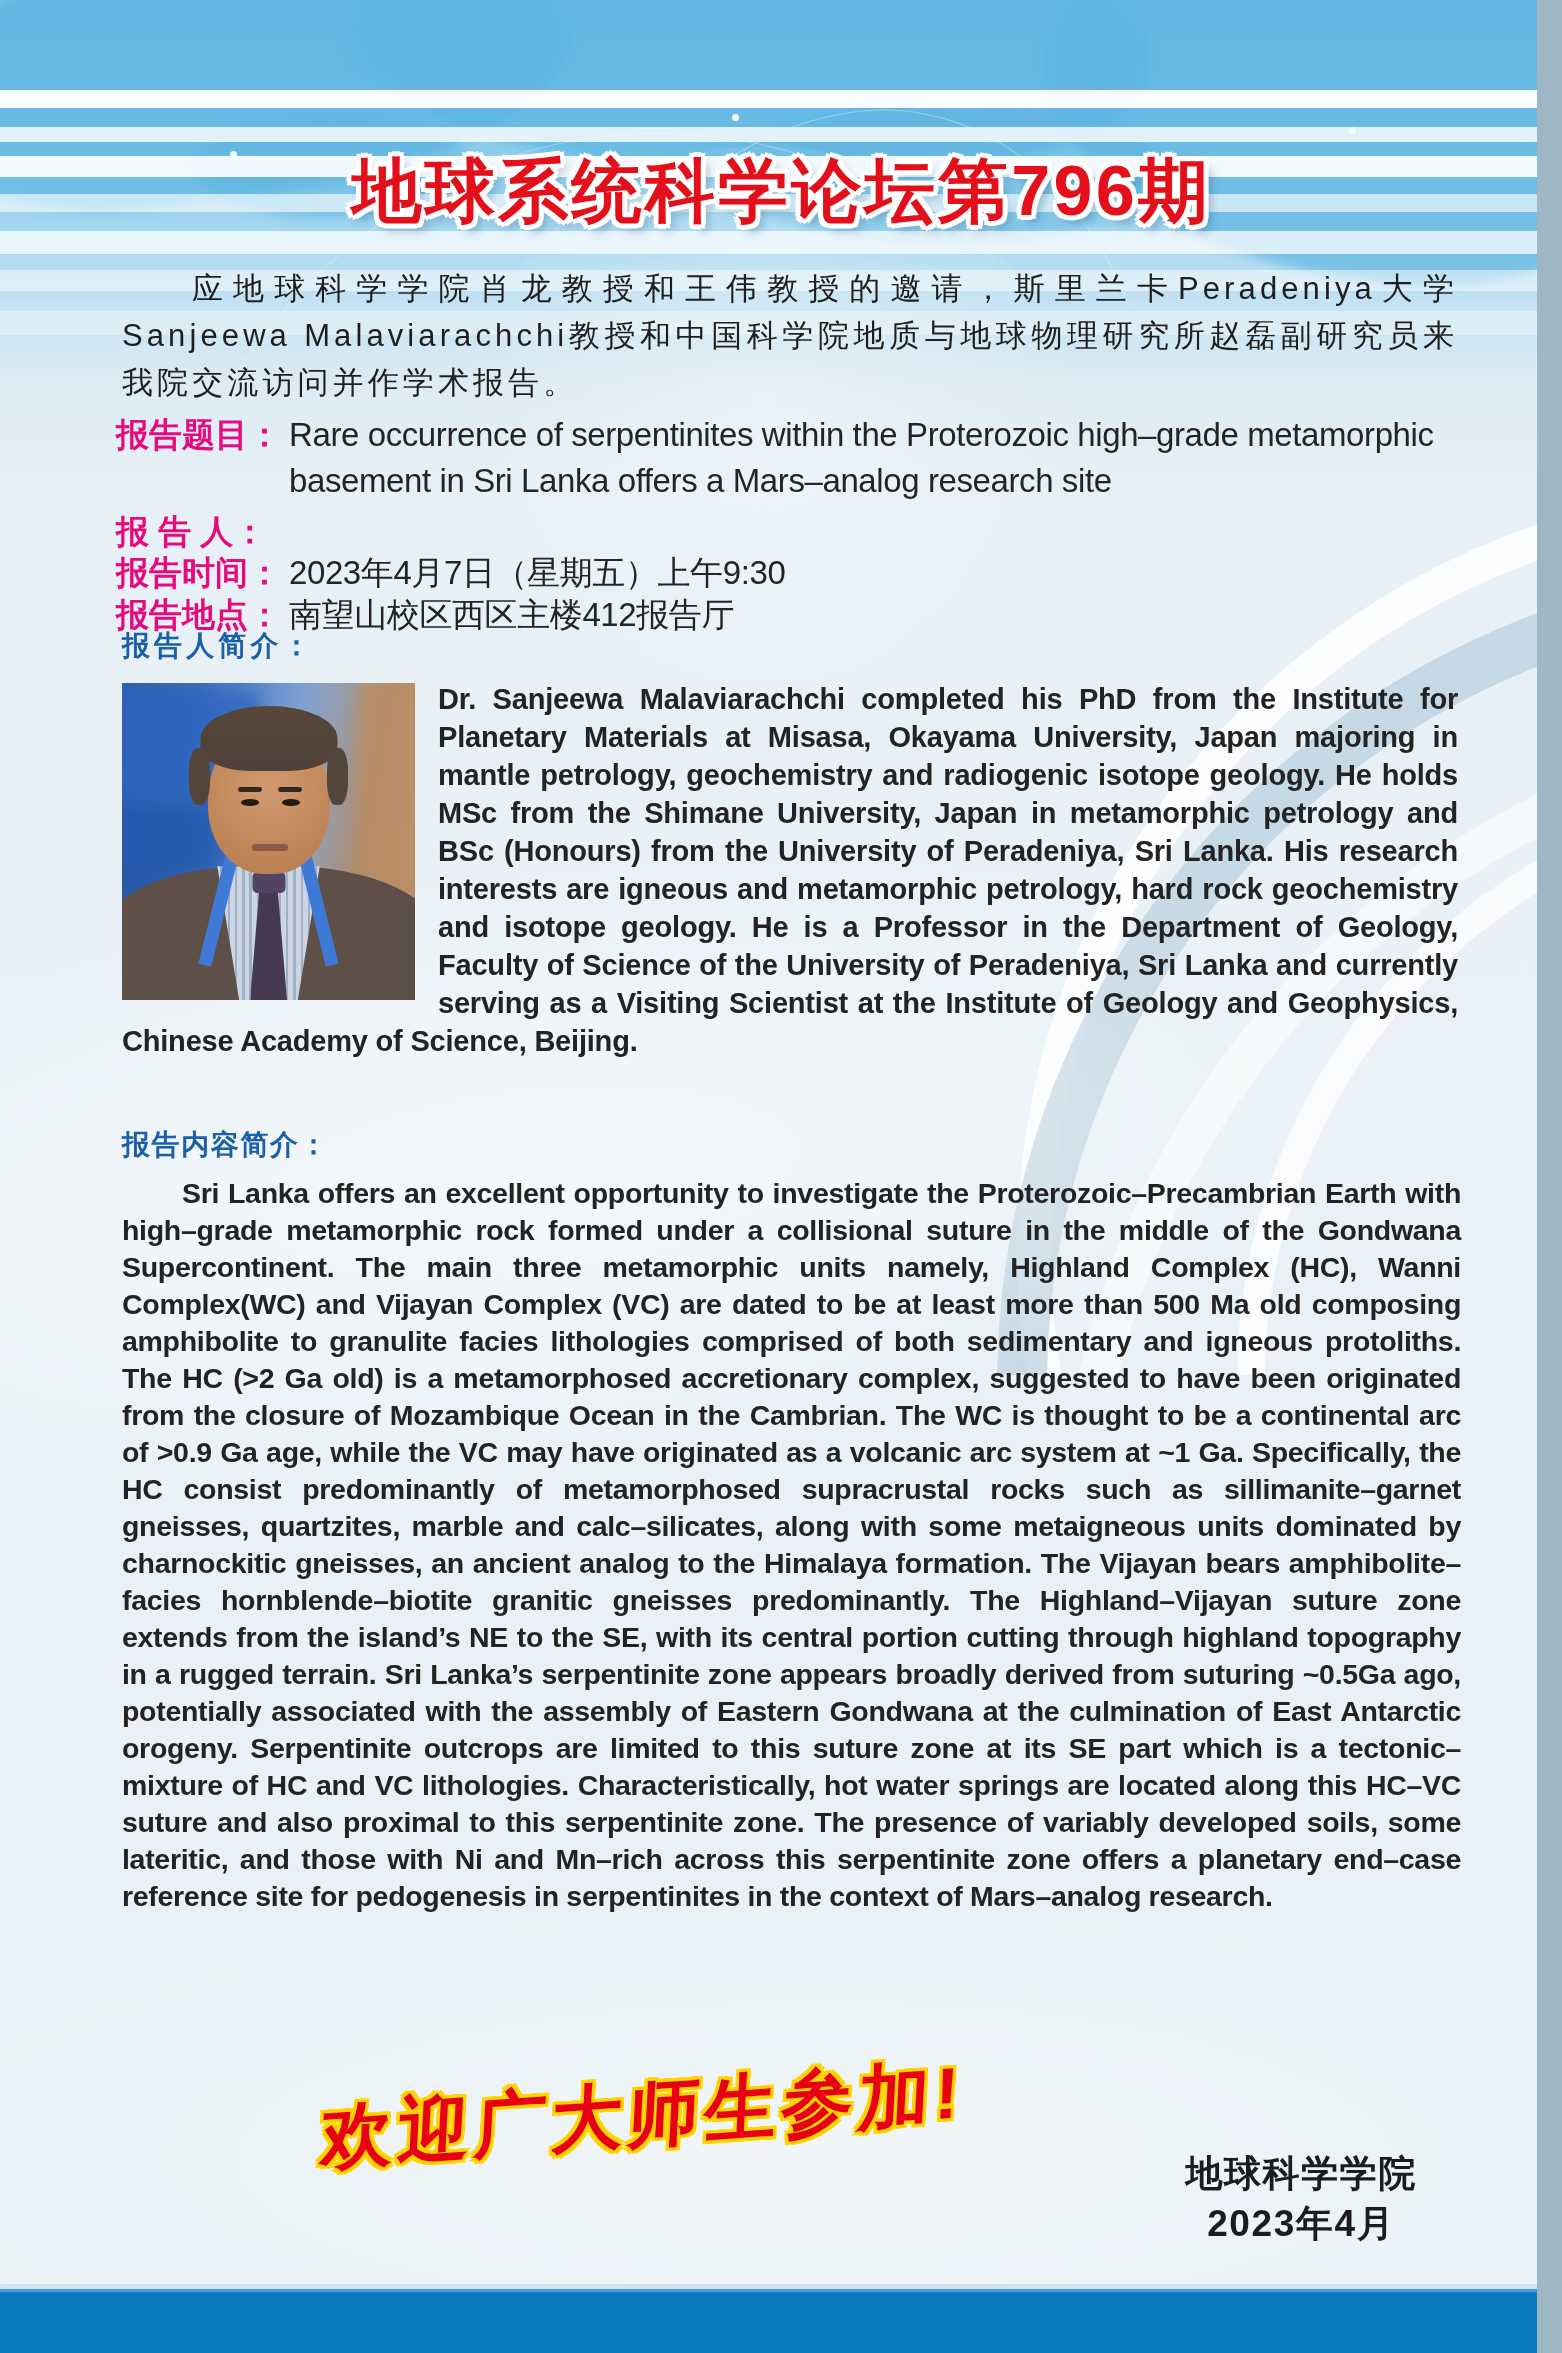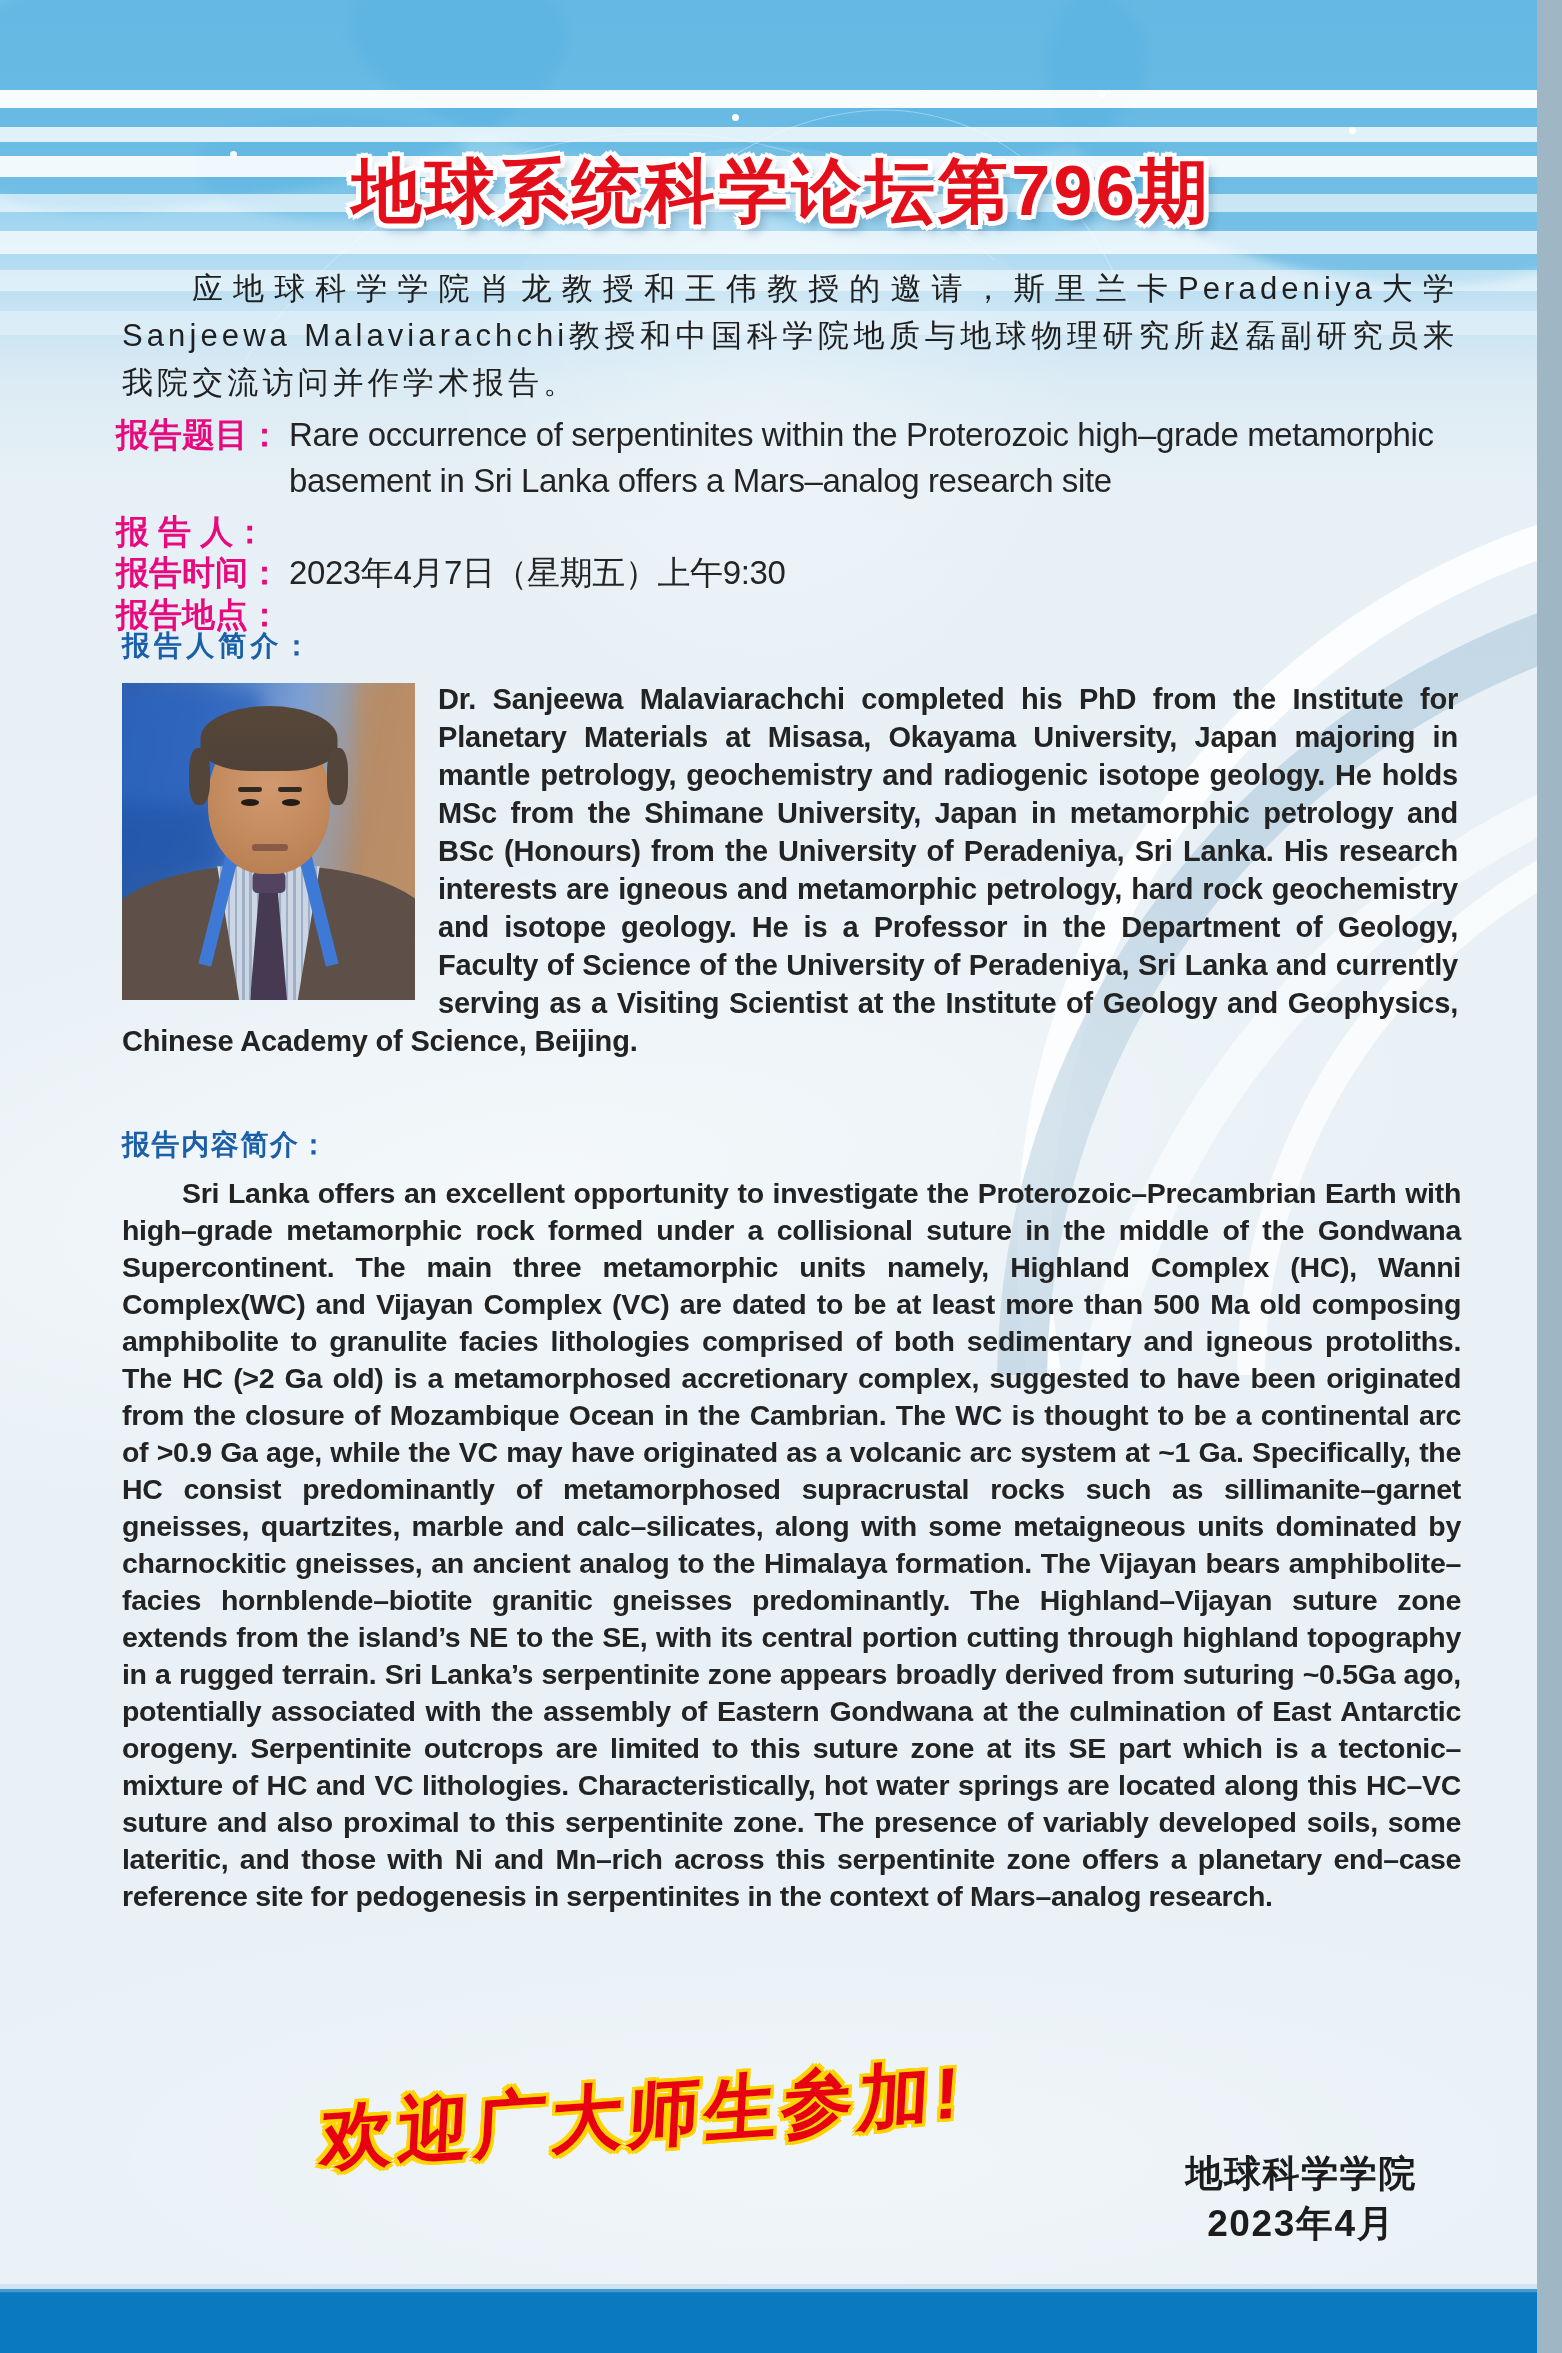--- a/index.html
+++ b/index.html
@@ -168,20 +168,21 @@
     </div>
     <div class="info-row row-single">
       <div class="info-label">报 告 人：</div>
     </div>
     <div class="info-row row-single">
       <div class="info-label">报告时间：</div>
       <div class="info-value">2023年4月7日（星期五）上午9:30</div>
     </div>
     <div class="info-row row-single">
       <div class="info-label">报告地点：</div>
+      <div class="info-value">南望山校区西区主楼412报告厅</div>
     </div>
   </div>
 
   <div class="sec-heading h-bio">报告人简介：</div>
 
   <div class="bio">
     <div class="photo">
       <div class="ph ph-banner"></div>
       <div class="ph ph-banner2"></div>
       <div class="ph ph-wood"></div>

